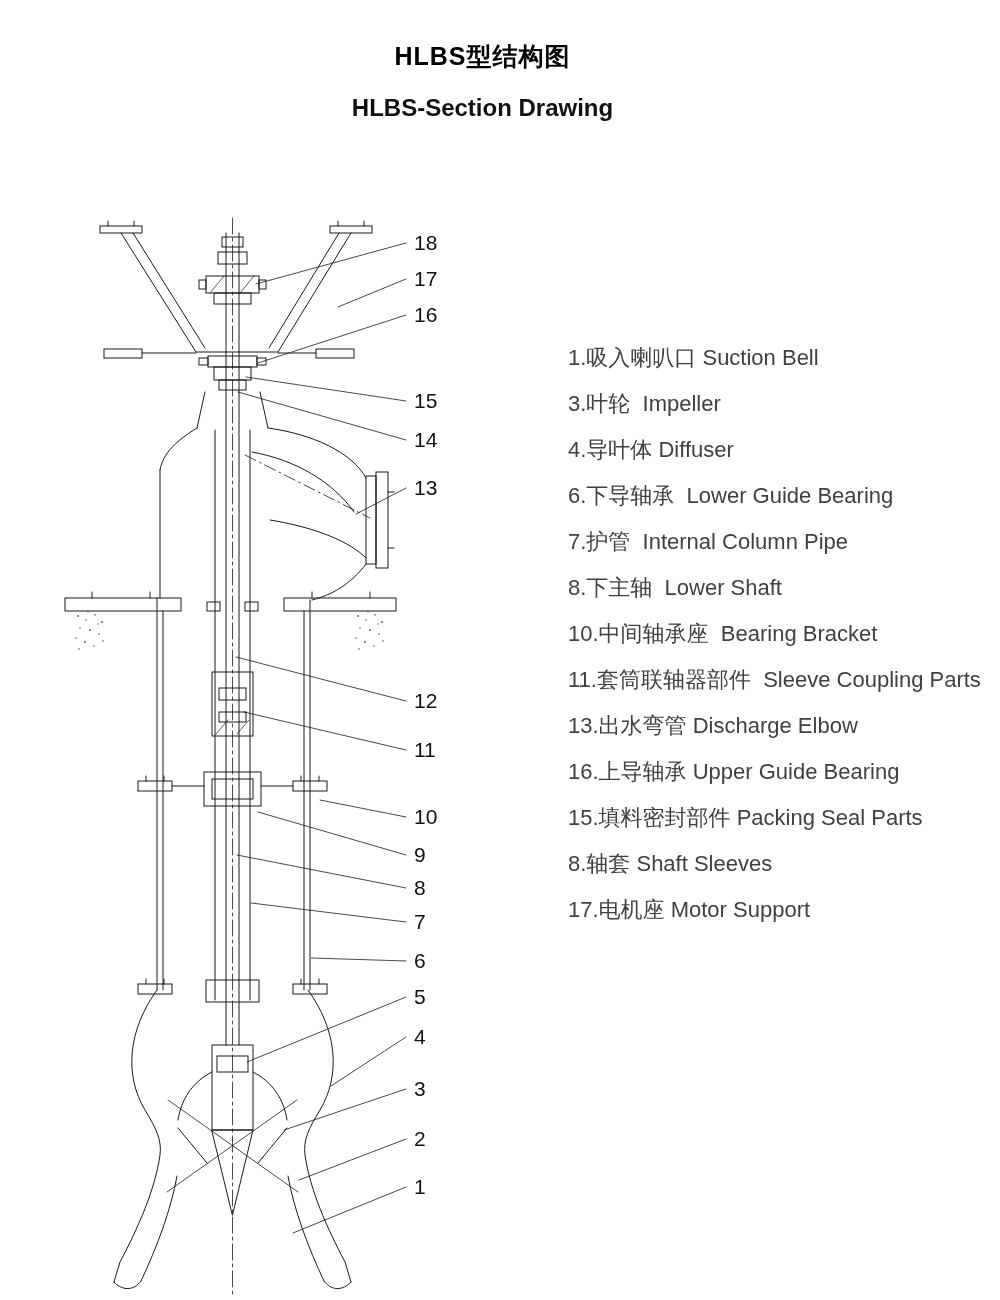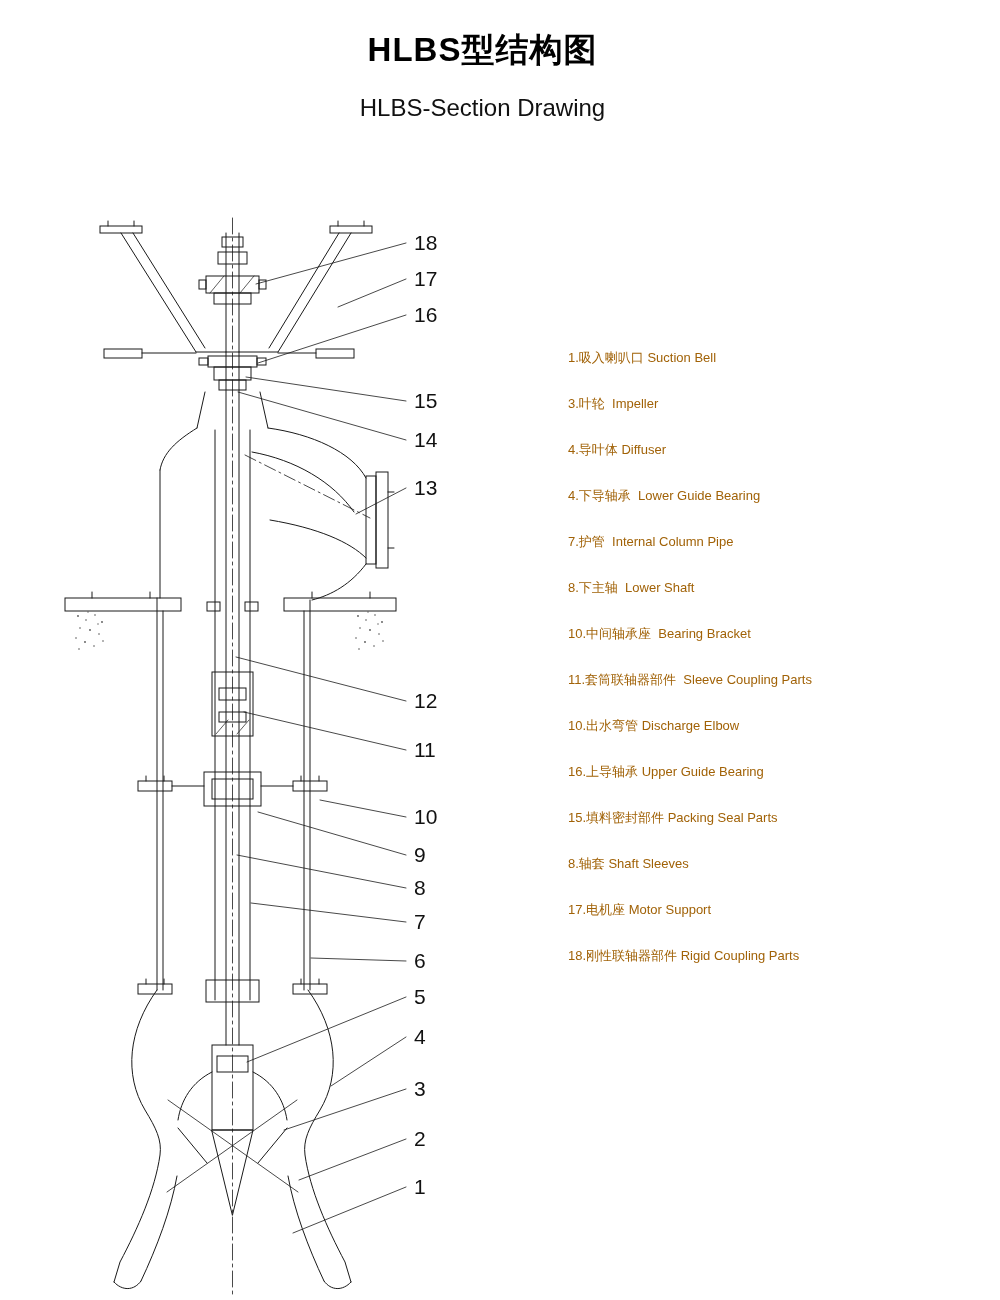--- a/index.html
+++ b/index.html
@@ -10,56 +10,56 @@
   }
   .page {
     position: relative;
     width: 1000px;
     height: 1300px;
     background: #ffffff;
     overflow: hidden;
   }
   .title {
     position: absolute;
-    top: 28px;
+    top: 40px;
     left: 0;
     width: 965px;
     text-align: center;
-    font-size: 33px;
+    font-size: 25px;
     font-weight: bold;
     color: #000000;
     letter-spacing: 1px;
   }
   .subtitle {
     position: absolute;
     top: 94px;
     left: 0;
     width: 965px;
     text-align: center;
     font-size: 24px;
-    font-weight: normal;
+    font-weight: bold;
     color: #111111;
   }
   .drawing-svg {
     position: absolute;
     left: 0;
     top: 0;
     width: 1000px;
     height: 1300px;
   }
   .legend {
     position: absolute;
     left: 568px;
     top: 335px;
   }
   .legend-item {
     height: 46px;
     line-height: 46px;
-    font-size: 13px;
-    color: #a16207;
+    font-size: 22px;
+    color: #404040;
     white-space: pre;
   }
 </style>
 </head>
 <body>
 
 <div class="page">
 
   <div class="title">HLBS型结构图</div>
   <div class="subtitle">HLBS-Section Drawing</div>
@@ -270,26 +270,25 @@
       <text x="414" y="1096">3</text>
       <text x="414" y="1146">2</text>
       <text x="414" y="1194">1</text>
     </g>
   </svg>
 
   <div class="legend">
     <div class="legend-item">1.吸入喇叭口 Suction Bell</div>
     <div class="legend-item">3.叶轮  Impeller</div>
     <div class="legend-item">4.导叶体 Diffuser</div>
-    <div class="legend-item">4.下导轴承  Lower Guide Bearing</div>
+    <div class="legend-item">6.下导轴承  Lower Guide Bearing</div>
     <div class="legend-item">7.护管  Internal Column Pipe</div>
     <div class="legend-item">8.下主轴  Lower Shaft</div>
     <div class="legend-item">10.中间轴承座  Bearing Bracket</div>
     <div class="legend-item">11.套筒联轴器部件  Sleeve Coupling Parts</div>
-    <div class="legend-item">10.出水弯管 Discharge Elbow</div>
+    <div class="legend-item">13.出水弯管 Discharge Elbow</div>
     <div class="legend-item">16.上导轴承 Upper Guide Bearing</div>
     <div class="legend-item">15.填料密封部件 Packing Seal Parts</div>
     <div class="legend-item">8.轴套 Shaft Sleeves</div>
     <div class="legend-item">17.电机座 Motor Support</div>
-    <div class="legend-item">18.刚性联轴器部件 Rigid Coupling Parts</div>
   </div>
 
 </div>
 
 </body></html>

